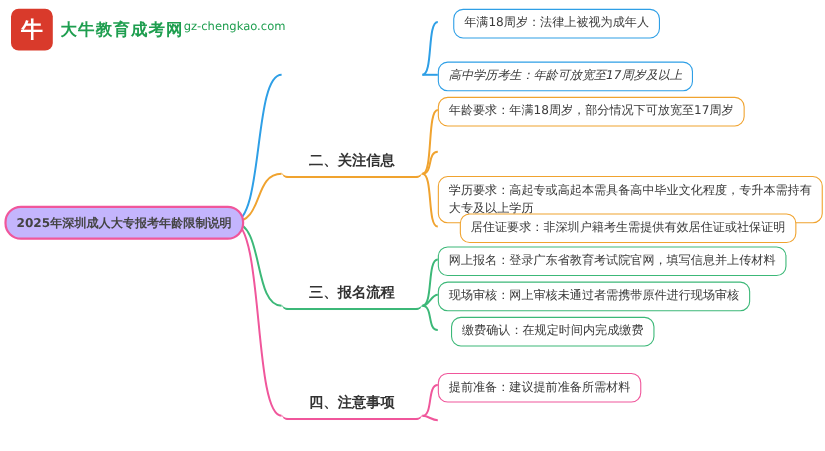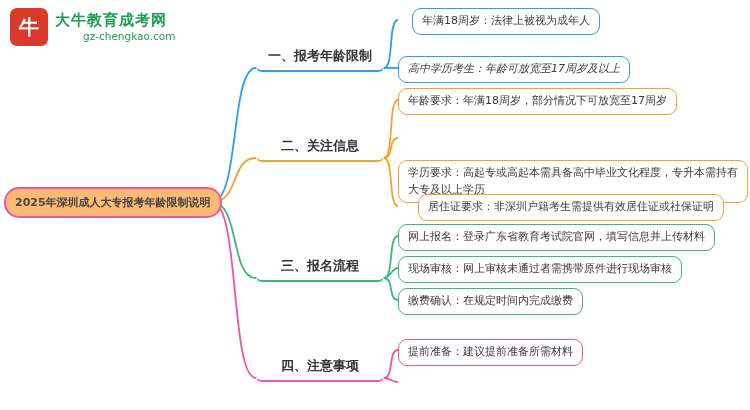--- a/index.html
+++ b/index.html
@@ -11,27 +11,27 @@
   .stage{position:absolute;inset:0;width:750px;height:410px;}
   svg.connectors{position:absolute;left:0;top:0;}
 
   
   .logo{position:absolute;left:10px;top:8px;display:flex;align-items:center;gap:7px;}
   .logo-badge{
     width:38px;height:38px;background:#d93a2b;border-radius:7px;color:#fff;
     display:flex;align-items:center;justify-content:center;
     font-size:20px;font-weight:bold;line-height:1;
   }
-  .logo-text{display:flex;flex-direction:column;line-height:1.25;}
+  .logo-text{display:flex;flex-direction:row;line-height:1.25;}
   .logo-brand{color:#1e9e4f;font-size:15px;font-weight:bold;letter-spacing:1px;}
-  .logo-domain{color:#1e9e4f;font-size:10.5px;margin-left:28px;}
+  .logo-domain{color:#1e9e4f;font-size:10.5px;}
 
   
   .root{
-    position:absolute;left:4px;top:187px;background:#fdba74;
+    position:absolute;left:4px;top:187px;background:#c4b5fd;
     border:2px solid #f0569b;border-radius:15px;
     padding:6px 9px;font-size:11px;font-weight:600;color:#444;white-space:nowrap;
   }
 
   
   .branch{
     position:absolute;left:256px;width:128px;box-sizing:border-box;
     padding:3px 10px 5px;text-align:center;
     font-size:13px;font-weight:600;color:#333;white-space:nowrap;
     border-bottom:2px solid;border-radius:0 0 6px 6px;background:#fff;
@@ -47,21 +47,21 @@
     border:1.5px solid;border-radius:9px;
     padding:4px 9px;font-size:11px;color:#3a3a3a;white-space:nowrap;line-height:1.5;
   }
   .leaf.wrap{white-space:normal;width:330px;}
   .c-blue{border-color:#2e9fe6;}
   .c-orange{border-color:#f0a32f;}
   .c-green{border-color:#3cb878;}
   .c-pink{border-color:#f0569b;}
   .l-1-1{top:8px;margin-left:14px;}  .l-1-2{top:56px;font-style:italic;}
   .l-2-1{top:88px;} .l-2-2{top:120px;margin-top:40px;} .l-2-3{top:194px;margin-left:20px;}
-  .l-3-1{top:224px;text-align:right;}.l-3-2{top:256px;} .l-3-3{top:288px;}
+  .l-3-1{top:224px;text-align:right;}.l-3-2{top:256px;} .l-3-3{top:288px;margin-left:12px;}
   .l-4-1{top:339px;}.l-4-2{top:371px;}
 </style>
 </head>
 <body>
 
 <div class="stage">
 
   <svg class="connectors" width="750" height="410" viewBox="0 0 750 410" aria-hidden="true">
     <g fill="none" stroke-width="1.8">
 
@@ -89,21 +89,20 @@
   <div class="logo">
     <div class="logo-badge">牛</div>
     <div class="logo-text">
       <span class="logo-brand">大牛教育成考网</span>
       <span class="logo-domain">gz-chengkao.com</span>
     </div>
   </div>
 
   <div class="root">2025年深圳成人大专报考年龄限制说明</div>
 
-  <div class="branch b-1">一、报考年龄限制</div>
   <div class="branch b-2">二、关注信息</div>
   <div class="branch b-3">三、报名流程</div>
   <div class="branch b-4">四、注意事项</div>
 
   <div class="leaf c-blue l-1-1">年满18周岁：法律上被视为成年人</div>
   <div class="leaf c-blue l-1-2">高中学历考生：年龄可放宽至17周岁及以上</div>
 
   <div class="leaf c-orange l-2-1">年龄要求：年满18周岁，部分情况下可放宽至17周岁</div>
   <div class="leaf c-orange wrap l-2-2">学历要求：高起专或高起本需具备高中毕业文化程度，专升本需持有大专及以上学历</div>
   <div class="leaf c-orange l-2-3">居住证要求：非深圳户籍考生需提供有效居住证或社保证明</div>

